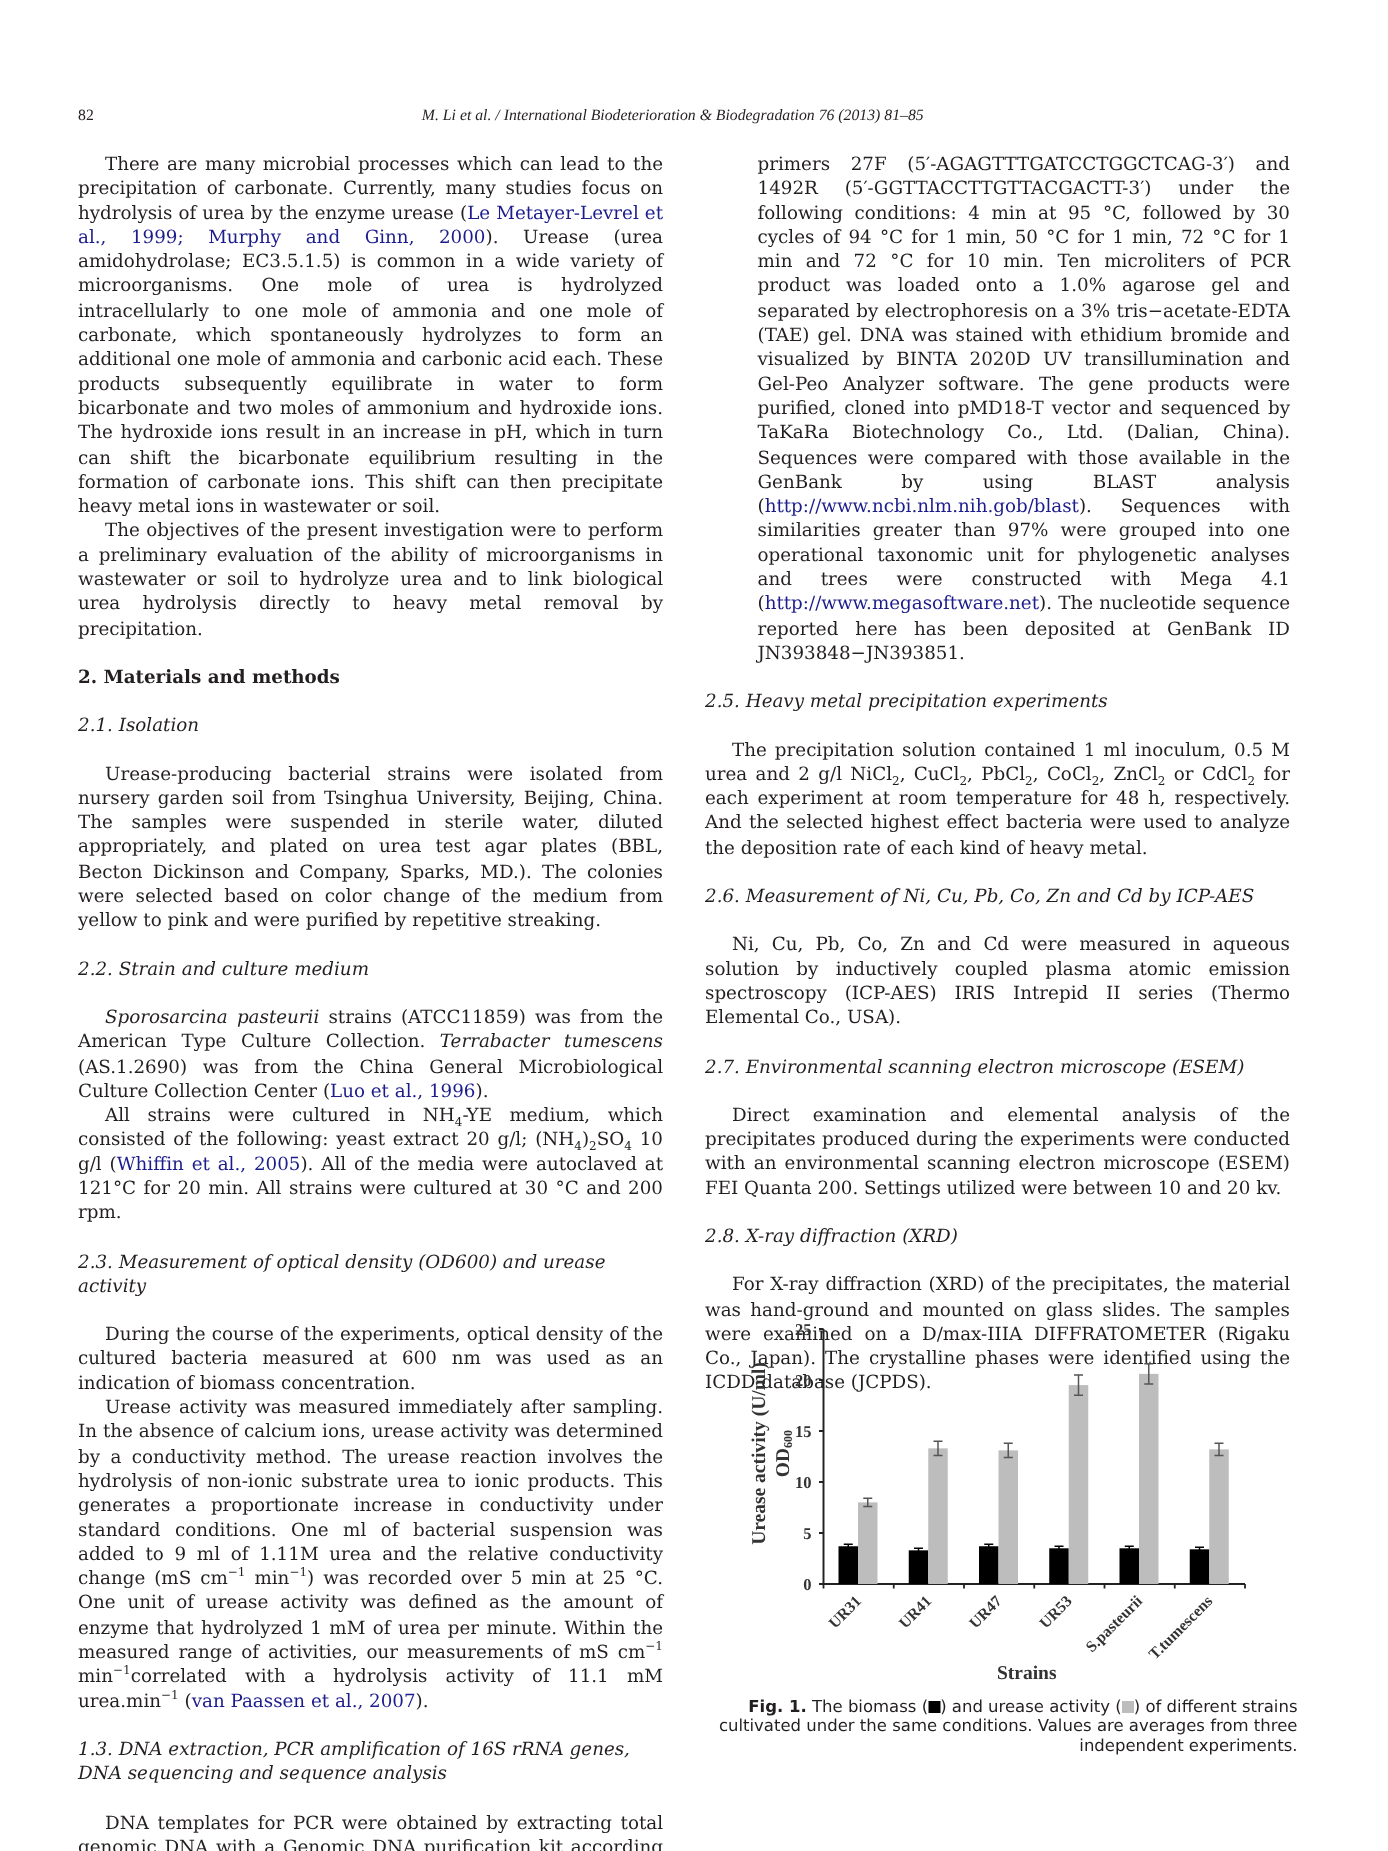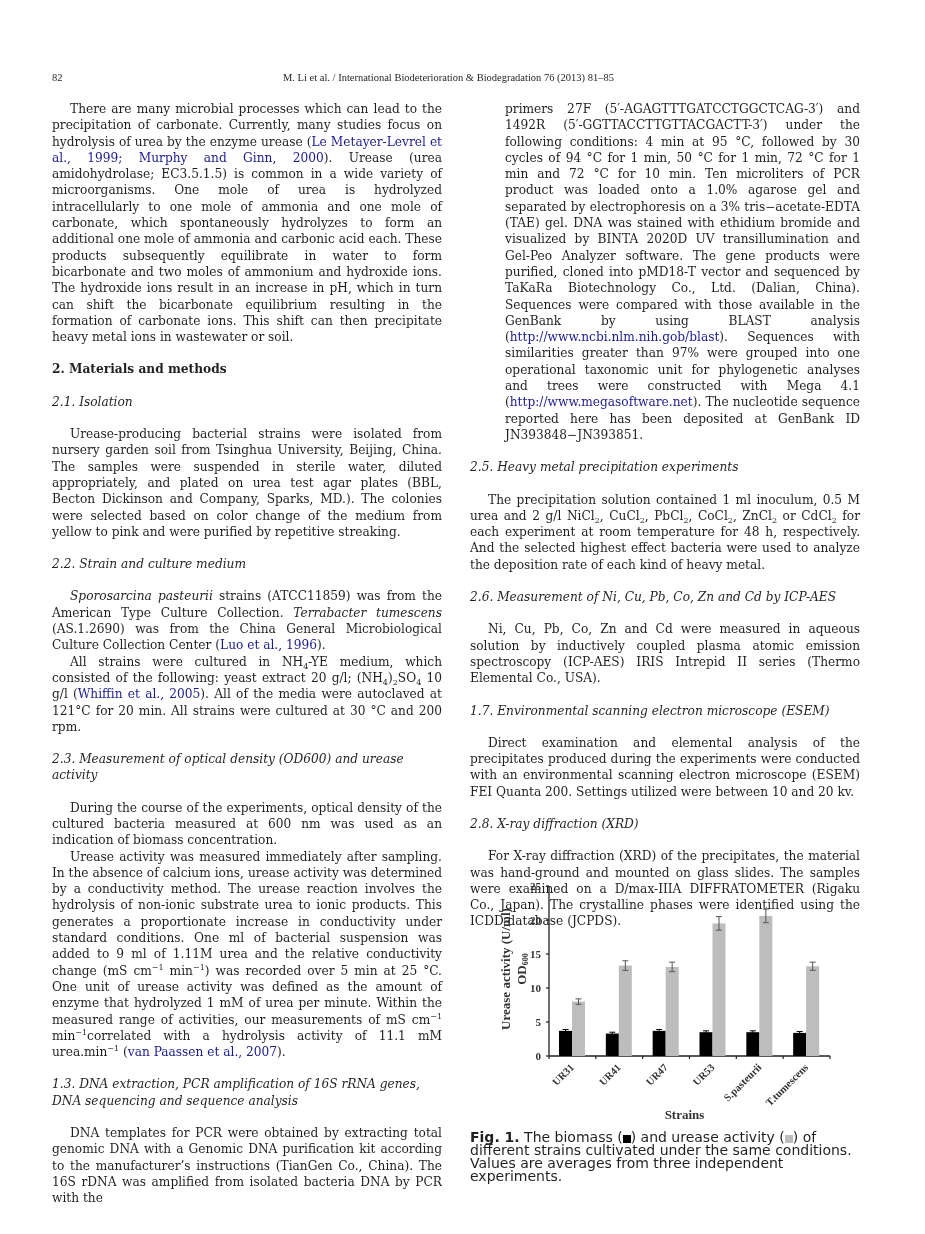--- a/index.html
+++ b/index.html
@@ -1,48 +1,49 @@
 <!DOCTYPE html>
 <html><head>
 <meta charset="utf-8">
 <style>
   html, body { margin:0; padding:0; background:#fff; }
   body { width:925px; height:1234px; position:relative; overflow:hidden;
          font-family:"DejaVu Serif","Liberation Serif",serif; color:#231f20; }
   .hdr { position:absolute; top:72px; left:52px; right:80px; height:16px;
          font-size:10.5px; font-family:"Liberation Serif",serif; }
   .hdr .pg { position:absolute; left:0; top:0; }
-  .hdr .journal { position:absolute; left:0; right:0; top:0; text-align:center; }
+  .hdr .journal { position:absolute; left:0; right:0; top:0; text-align:center; font-style:italic; }
   .col { position:absolute; top:101px; width:390px; font-size:12.2px; line-height:16.3px; }
   .col.left { left:52px; }
   .col.right { left:470px; }
   .col p { margin:0; text-align:justify; text-indent:18px; hyphens:manual; }
   .col p.noind { text-indent:0;margin-left:35px; }
   .h2 { font-weight:bold; font-size:12.2px; margin:16px 0 16px 0; }
   .h3 { font-style:italic; font-size:12.2px; margin:16px 0 16px 0; }
   .h3.first { margin-top:15px; }
   a.ref { color:#1c1c8c; text-decoration:none; }
   sub, sup { font-size:8px; line-height:0; }
   .fig { position:absolute; left:490px; top:875px; width:370px; height:250px; }
-  .caption { position:absolute; left:470px; top:1131px; width:395px; font-size:14px; line-height:13px;
-             font-family:"DejaVu Sans","Liberation Sans",sans-serif; }
+  .caption { position:absolute; left:470px; top:1131px; width:395px; font-size:11px; line-height:13px;
+             font-family:"DejaVu Sans","Liberation Sans",sans-serif;text-align:right; }
   .caption b { font-weight:bold; }
   .sw { display:inline-block; width:8px; height:8px; vertical-align:-1px; }
   svg text { font-family:"Liberation Serif",serif; font-weight:bold; fill:#333; }
 </style>
 </head>
 <body>
 
 <div class="hdr">
   <span class="pg">82</span>
   <span class="journal">M. Li et al. / International Biodeterioration &amp; Biodegradation 76 (2013) 81–85</span>
 </div>
 
 <div class="col left">
   <p><span>There are many microbial processes which can lead to the precipitation of carbonate. Currently, many studies focus on hydrolysis of urea by the enzyme urease (</span><a class="ref">Le Metayer-Levrel et al., 1999; Murphy and Ginn, 2000</a><span>). Urease (urea amidohydrolase; EC3.5.1.5) is common in a wide variety of microorganisms. One mole of urea is hydrolyzed intracellularly to one mole of ammonia and one mole of carbonate, which spontaneously hydrolyzes to form an additional one mole of ammonia and carbonic acid each. These products subsequently equilibrate in water to form bicarbonate and two moles of ammonium and hydroxide ions. The hydroxide ions result in an increase in pH, which in turn can shift the bicarbonate equilibrium resulting in the formation of carbonate ions. This shift can then precipitate heavy metal ions in wastewater or soil.</span></p>
+  <p>The objectives of the present investigation were to perform a preliminary evaluation of the ability of microorganisms in wastewater or soil to hydrolyze urea and to link biological urea hydrolysis directly to heavy metal removal by precipitation.</p>
 
   <div class="h2">2.  Materials and methods</div>
   <div class="h3 first">2.1.  Isolation</div>
   <p>Urease-producing bacterial strains were isolated from nursery garden soil from Tsinghua University, Beijing, China. The samples were suspended in sterile water, diluted appropriately, and plated on urea test agar plates (BBL, Becton Dickinson and Company, Sparks, MD.). The colonies were selected based on color change of the medium from yellow to pink and were purified by repetitive streaking.</p>
 
   <div class="h3">2.2.  Strain and culture medium</div>
   <p><i>Sporosarcina pasteurii</i><span> strains (ATCC11859) was from the American Type Culture Collection. </span><i>Terrabacter tumescens</i><span> (AS.1.2690) was from the China General Microbiological Culture Collection Center (</span><a class="ref">Luo et al., 1996</a><span>).</span></p>
   <p><span>All strains were cultured in NH</span><sub>4</sub><span>-YE medium, which consisted of the following: yeast extract 20 g/l; (NH</span><sub>4</sub><span>)</span><sub>2</sub><span>SO</span><sub>4</sub><span> 10 g/l (</span><a class="ref">Whiffin et al., 2005</a><span>). All of the media were autoclaved at 121°C for 20 min. All strains were cultured at 30 °C and 200 rpm.</span></p>
 
   <div class="h3">2.3.  Measurement of optical density (OD600) and urease activity</div>
@@ -55,21 +56,21 @@
 
 <div class="col right">
   <p class="noind"><span>primers 27F (5′-AGAGTTTGATCCTGGCTCAG-3′) and 1492R (5′-GGTTACCTTGTTACGACTT-3′) under the following conditions: 4 min at 95 °C, followed by 30 cycles of 94 °C for 1 min, 50 °C for 1 min, 72 °C for 1 min and 72 °C for 10 min. Ten microliters of PCR product was loaded onto a 1.0% agarose gel and separated by electrophoresis on a 3% tris−acetate-EDTA (TAE) gel. DNA was stained with ethidium bromide and visualized by BINTA 2020D UV transillumination and Gel-Peo Analyzer software. The gene products were purified, cloned into pMD18-T vector and sequenced by TaKaRa Biotechnology Co., Ltd. (Dalian, China). Sequences were compared with those available in the GenBank by using BLAST analysis (</span><a class="ref">http://www.ncbi.nlm.nih.gob/blast</a><span>). Sequences with similarities greater than 97% were grouped into one operational taxonomic unit for phylogenetic analyses and trees were constructed with Mega 4.1 (</span><a class="ref">http://www.megasoftware.net</a><span>). The nucleotide sequence reported here has been deposited at GenBank ID JN393848−JN393851.</span></p>
 
   <div class="h3">2.5.  Heavy metal precipitation experiments</div>
   <p><span>The precipitation solution contained 1 ml inoculum, 0.5 M urea and 2 g/l NiCl</span><sub>2</sub><span>, CuCl</span><sub>2</sub><span>, PbCl</span><sub>2</sub><span>, CoCl</span><sub>2</sub><span>, ZnCl</span><sub>2</sub><span> or CdCl</span><sub>2</sub><span> for each experiment at room temperature for 48 h, respectively. And the selected highest effect bacteria were used to analyze the deposition rate of each kind of heavy metal.</span></p>
 
   <div class="h3">2.6.  Measurement of Ni, Cu, Pb, Co, Zn and Cd by ICP-AES</div>
   <p>Ni, Cu, Pb, Co, Zn and Cd were measured in aqueous solution by inductively coupled plasma atomic emission spectroscopy (ICP-AES) IRIS Intrepid II series (Thermo Elemental Co., USA).</p>
 
-  <div class="h3">1.7.  Environmental scanning electron microscope (ESEM)</div>
+  <div class="h3">2.7.  Environmental scanning electron microscope (ESEM)</div>
   <p>Direct examination and elemental analysis of the precipitates produced during the experiments were conducted with an environmental scanning electron microscope (ESEM) FEI Quanta 200. Settings utilized were between 10 and 20 kv.</p>
 
   <div class="h3">2.8.  X-ray diffraction (XRD)</div>
   <p>For X-ray diffraction (XRD) of the precipitates, the material was hand-ground and mounted on glass slides. The samples were examined on a D/max-IIIA DIFFRATOMETER (Rigaku Co., Japan). The crystalline phases were identified using the ICDD database (JCPDS).</p>
 </div>
 
 <div class="fig">
   <svg id="chart" width="370" height="250" viewBox="0 0 370 250">
     <g id="axes">
         <line x1="59" y1="11" x2="59" y2="181" stroke="#222" stroke-width="1.3"></line>

